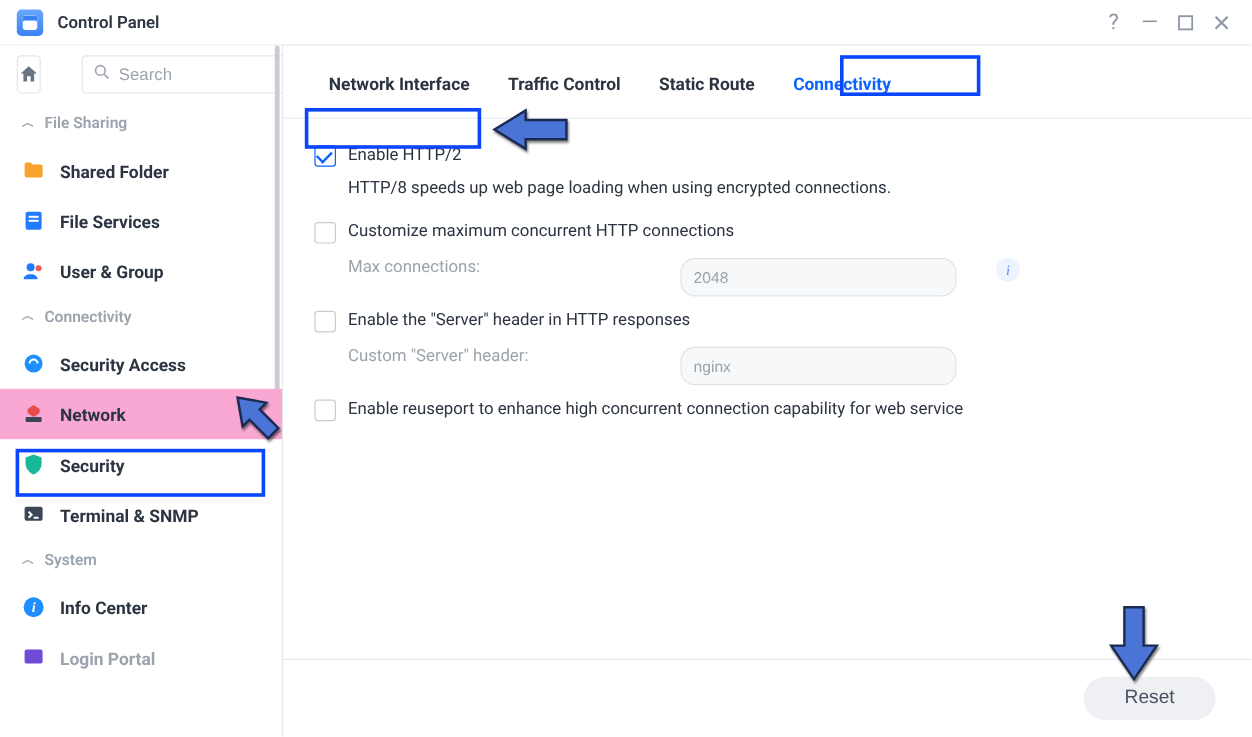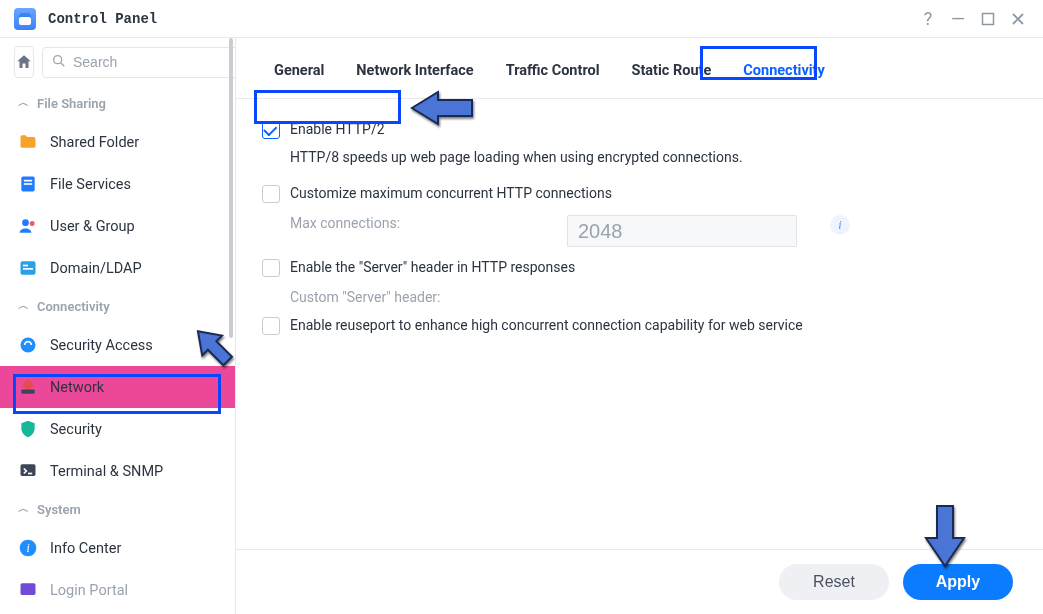--- a/index.html
+++ b/index.html
@@ -25,21 +25,21 @@
     width: 22px; height: 22px;
     background: linear-gradient(#6aa6ff,#3b82f6);
     border-radius: 4px;
     display:flex;align-items:center;justify-content:center;
     margin-right: 12px;
   }
   .titlebar .app-icon span{
     width:12px;height:12px;background:#fff;border-radius:2px;display:block;
     box-shadow: inset 0 4px 0 #3b82f6;
   }
-  .titlebar .title { font-weight: 600; color:#2b3440; flex:0 0 auto;font-family:Liberation Mono, monospace; }
+  .titlebar .title { font-weight: 600; color:#2b3440; flex:0 0 auto; }
   .titlebar .spacer { flex:1; }
   .titlebar .win-btn {
     width: 30px; height: 30px; display:flex;align-items:center;justify-content:center;
     color:#8d97a6; font-size:18px; cursor:pointer;
   }
 
   
   .main { display:flex; height: calc(100% - 38px); }
   .sidebar {
     width: 236px;
@@ -54,39 +54,39 @@
   
   .side-top{
     display:flex;align-items:center;padding:8px 10px 8px 14px;gap:8px;
   }
   .home-btn{
     width:32px;height:32px;display:flex;align-items:center;justify-content:center;
     border:1px solid #e3e6ea;border-radius:4px;color:#6b7482;cursor:pointer;
   }
   .search-wrap{
     flex:1;display:flex;align-items:center;gap:6px;
-    border:1px solid #e3e6ea;border-radius:4px;padding:5px 8px;color:#9aa3ae;
+    border:1px solid #e3e6ea;border-radius:4px;padding:5px 8px;color:#9aa3ae;margin-left:26px;
   }
   .search-wrap input{
     border:none;outline:none;font-size:14px;color:#333;flex:1;background:transparent;
   }
   .search-wrap input::placeholder{color:#9aa3ae;}
 
   .side-section{
     display:flex;align-items:center;gap:8px;
     padding:10px 18px;color:#9aa3ae;font-weight:600;font-size:13px;cursor:pointer;
   }
   .side-section .chev{font-size:11px;transform:translateY(-1px);}
 
   .side-item{
-    display:flex;align-items:center;gap:12px;
-    padding:11px 18px;color:#2b3440;font-weight:400;font-size:14.5px;cursor:pointer;
+    display:flex;align-items:flex-end;gap:12px;
+    padding:11px 18px;color:#2b3440;font-weight:700;font-size:14.5px;cursor:pointer;
     position:relative;
   }
-  .side-item.selected{background:#ec4899;}
+  .side-item.selected{background:#f9a8d4;}
   .side-item .ic{width:20px;height:20px;display:flex;align-items:center;justify-content:center;}
   .cut{color:#9aa3ae;}
 
   
   .ic svg{width:20px;height:20px;}
 
   
   .tabs{
     display:flex;align-items:center;gap:0;padding:14px 22px 0 22px;
     border-bottom:1px solid #e7e9ec;
@@ -105,21 +105,21 @@
   .desc{padding:4px 0 14px 28px;color:#2b3440;}
 
   .chk{
     width:18px;height:18px;border:1px solid #c8ccd2;border-radius:3px;background:#fff;display:flex;align-items:center;justify-content:center;flex:0 0 18px;cursor:pointer;
   }
   .chk.checked{border-color:#0b63ff;}
   .chk.checked::after{
     content:"";width:10px;height:6px;border-left:2.5px solid #0b63ff;border-bottom:2.5px solid #0b63ff;transform:rotate(-45deg) translateY(-1px);
   }
   .txtfield{
-    width:230px;height:32px;border:1px solid #dfe3e8;background:#f7f8fa;border-radius:1px;padding:0 10px;color:#9aa3ae;font-size:20px;
+    width:230px;height:32px;border:1px solid #dfe3e8;background:#f7f8fa;border-radius:12px;padding:0 10px;color:#9aa3ae;font-size:13px;
   }
   .info-ic{width:20px;height:20px;border-radius:50%;background:#eef4ff;color:#5b8def;display:flex;align-items:center;justify-content:center;font-style:italic;font-size:12px;font-family:Georgia,serif;margin-left:6px;cursor:pointer;}
 
   .fieldlabel{width:250px;color:#9aa3ae;}
 
   
   .footer{
     border-top:1px solid #e7e9ec;padding:14px 30px;display:flex;justify-content:flex-end;gap:14px;
   }
   .btn{
@@ -206,30 +206,20 @@
     <div class="side-item">
       <span class="ic">
           <svg viewBox="0 0 24 24">
             <circle cx="9" cy="8" r="4" fill="#1f7bff"></circle>
             <path fill="#1f7bff" d="M2 20c0-3 3-5 7-5s7 2 7 5z"></path>
             <circle cx="17" cy="9" r="3" fill="#f25c5c"></circle>
           </svg>
         </span>
       <span>User &amp; Group</span>
     </div>
-    <div class="side-item">
-      <span class="ic">
-          <svg viewBox="0 0 24 24">
-            <rect x="3" y="4" width="18" height="16" rx="2" fill="#29a0e8"></rect>
-            <rect x="6" y="8" width="6" height="2" fill="#fff"></rect>
-            <rect x="6" y="12" width="12" height="2" fill="#fff"></rect>
-          </svg>
-        </span>
-      <span>Domain/LDAP</span>
-    </div>
 
     <div class="side-section">
       <span class="chev">︿</span>
       <span>Connectivity</span>
     </div>
     <div class="side-item">
       <span class="ic">
           <svg viewBox="0 0 24 24">
             <circle cx="12" cy="12" r="9" fill="#1f8fff"></circle>
             <path d="M8 12a4 4 0 018 0" fill="none" stroke="#fff" stroke-width="2"></path>
@@ -283,21 +273,20 @@
           <svg viewBox="0 0 24 24">
             <rect x="3" y="4" width="18" height="14" rx="2" fill="#6f4bd8"></rect>
           </svg>
         </span>
       <span>Login Portal</span>
     </div>
   </div>
 
   <div class="content">
     <div class="tabs">
-      <div class="tab">General</div>
       <div class="tab">Network Interface</div>
       <div class="tab">Traffic Control</div>
       <div class="tab">Static Route</div>
       <div class="tab active">Connectivity</div>
     </div>
 
     <div class="body">
 
       <div class="row">
         <span class="chk checked"></span>
@@ -314,31 +303,31 @@
         <input class="txtfield" disabled="" value="2048" style="">
         <span class="info-ic">i</span>
       </div>
 
       <div class="row">
         <span class="chk"></span>
         <label>Enable the "Server" header in HTTP responses</label>
       </div>
       <div class="row sub">
         <span class="fieldlabel">Custom "Server" header:</span>
+        <input class="txtfield" disabled="" value="nginx" style="">
       </div>
 
       <div class="row">
         <span class="chk"></span>
         <label>Enable reuseport to enhance high concurrent connection capability for web service</label>
       </div>
     </div>
 
     <div class="footer">
       <button class="btn secondary">Reset</button>
-      <button class="btn primary">Apply</button>
     </div>
   </div>
 </div>
 
 <div class="hl" style="top:46px;left:700px;width:117px;height:34px;"></div>
 <div class="hl" style="top:90px;left:254px;width:147px;height:34px;"></div>
 <div class="hl" style="top:374px;left:13px;width:208px;height:40px;"></div>
 
 <div class="arrow" style="top:88px;left:408px;">
   <svg width="66" height="40" viewBox="0 0 66 40">

